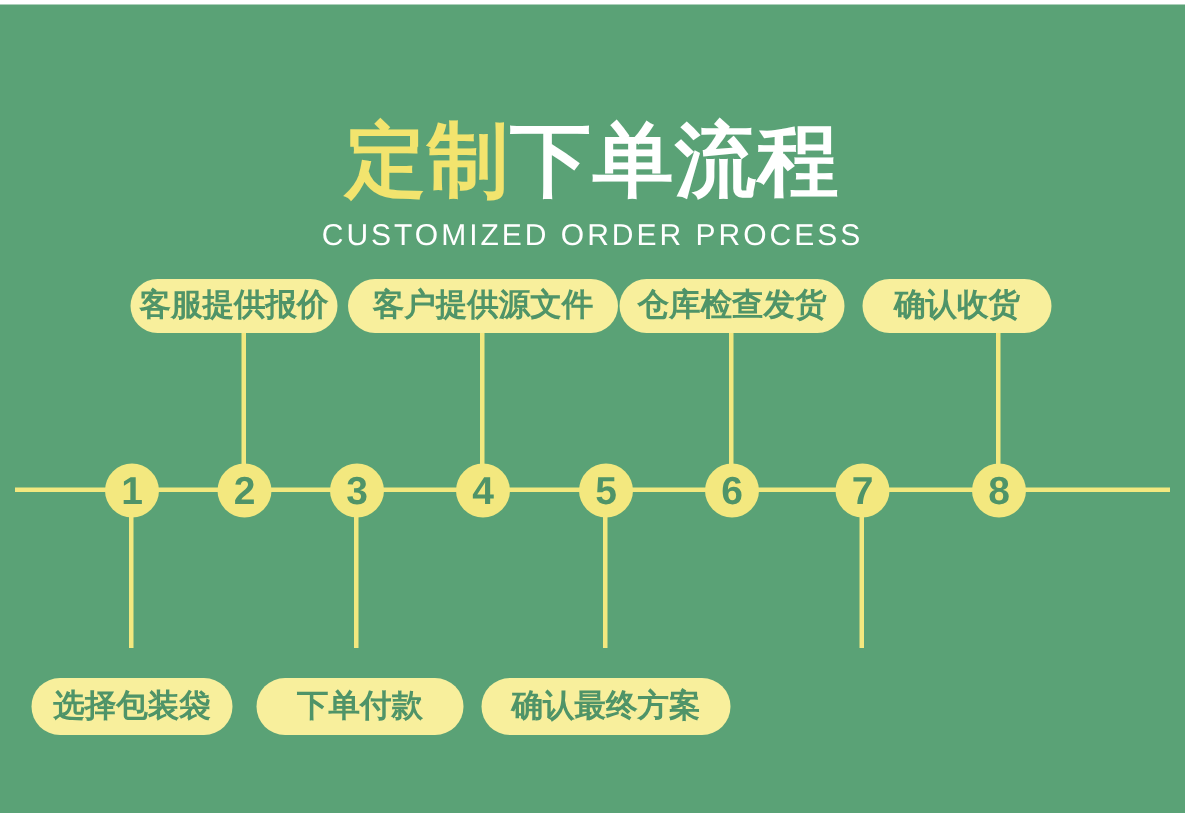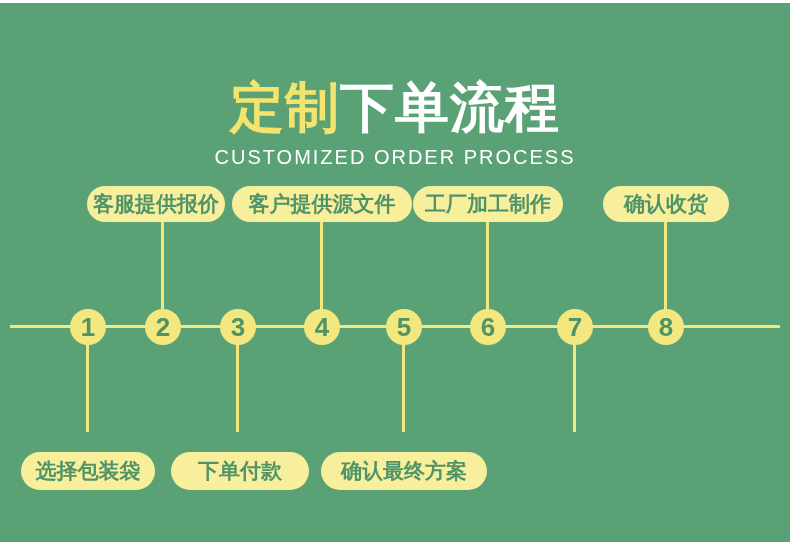--- a/index.html
+++ b/index.html
@@ -59,21 +59,21 @@
   }
   .pill.top{top:183px;height:36px;line-height:36px;border-radius:18px;}
   .pill.bottom{top:449px;height:38px;line-height:38px;border-radius:19px;}
   .pill-s1{left:88px;width:134px;}
   .pill-s2{left:156px;width:138px;}
   .pill-s3{left:240px;width:138px;}
   .pill-s4{left:322px;width:180px;}
   .pill-s5{left:404px;width:166px;}
   .pill-s6{left:488px;width:150px;}
   .pill-s7{left:577px;width:146px;}
-  .pill-s8{left:666px;width:126px;}
+  .pill-s8{left:638px;width:126px;}
 </style>
 </head>
 <body>
 
 <div class="canvas">
 
   <div class="title">
     <span class="t-accent">定制</span><span class="t-rest">下单流程</span>
   </div>
   <div class="subtitle">CUSTOMIZED ORDER PROCESS</div>
@@ -96,16 +96,16 @@
   <div class="circle pos-c5"><span>5</span></div>
   <div class="circle pos-c6"><span>6</span></div>
   <div class="circle pos-c7"><span>7</span></div>
   <div class="circle pos-c8"><span>8</span></div>
 
   <div class="pill bottom pill-s1">选择包装袋</div>
   <div class="pill top    pill-s2">客服提供报价</div>
   <div class="pill bottom pill-s3">下单付款</div>
   <div class="pill top    pill-s4">客户提供源文件</div>
   <div class="pill bottom pill-s5">确认最终方案</div>
-  <div class="pill top    pill-s6">工厂加工制作</div>
+  <div class="pill top    pill-s6">仓库检查发货</div>
   <div class="pill top    pill-s8">确认收货</div>
 
 </div>
 
 </body></html>

